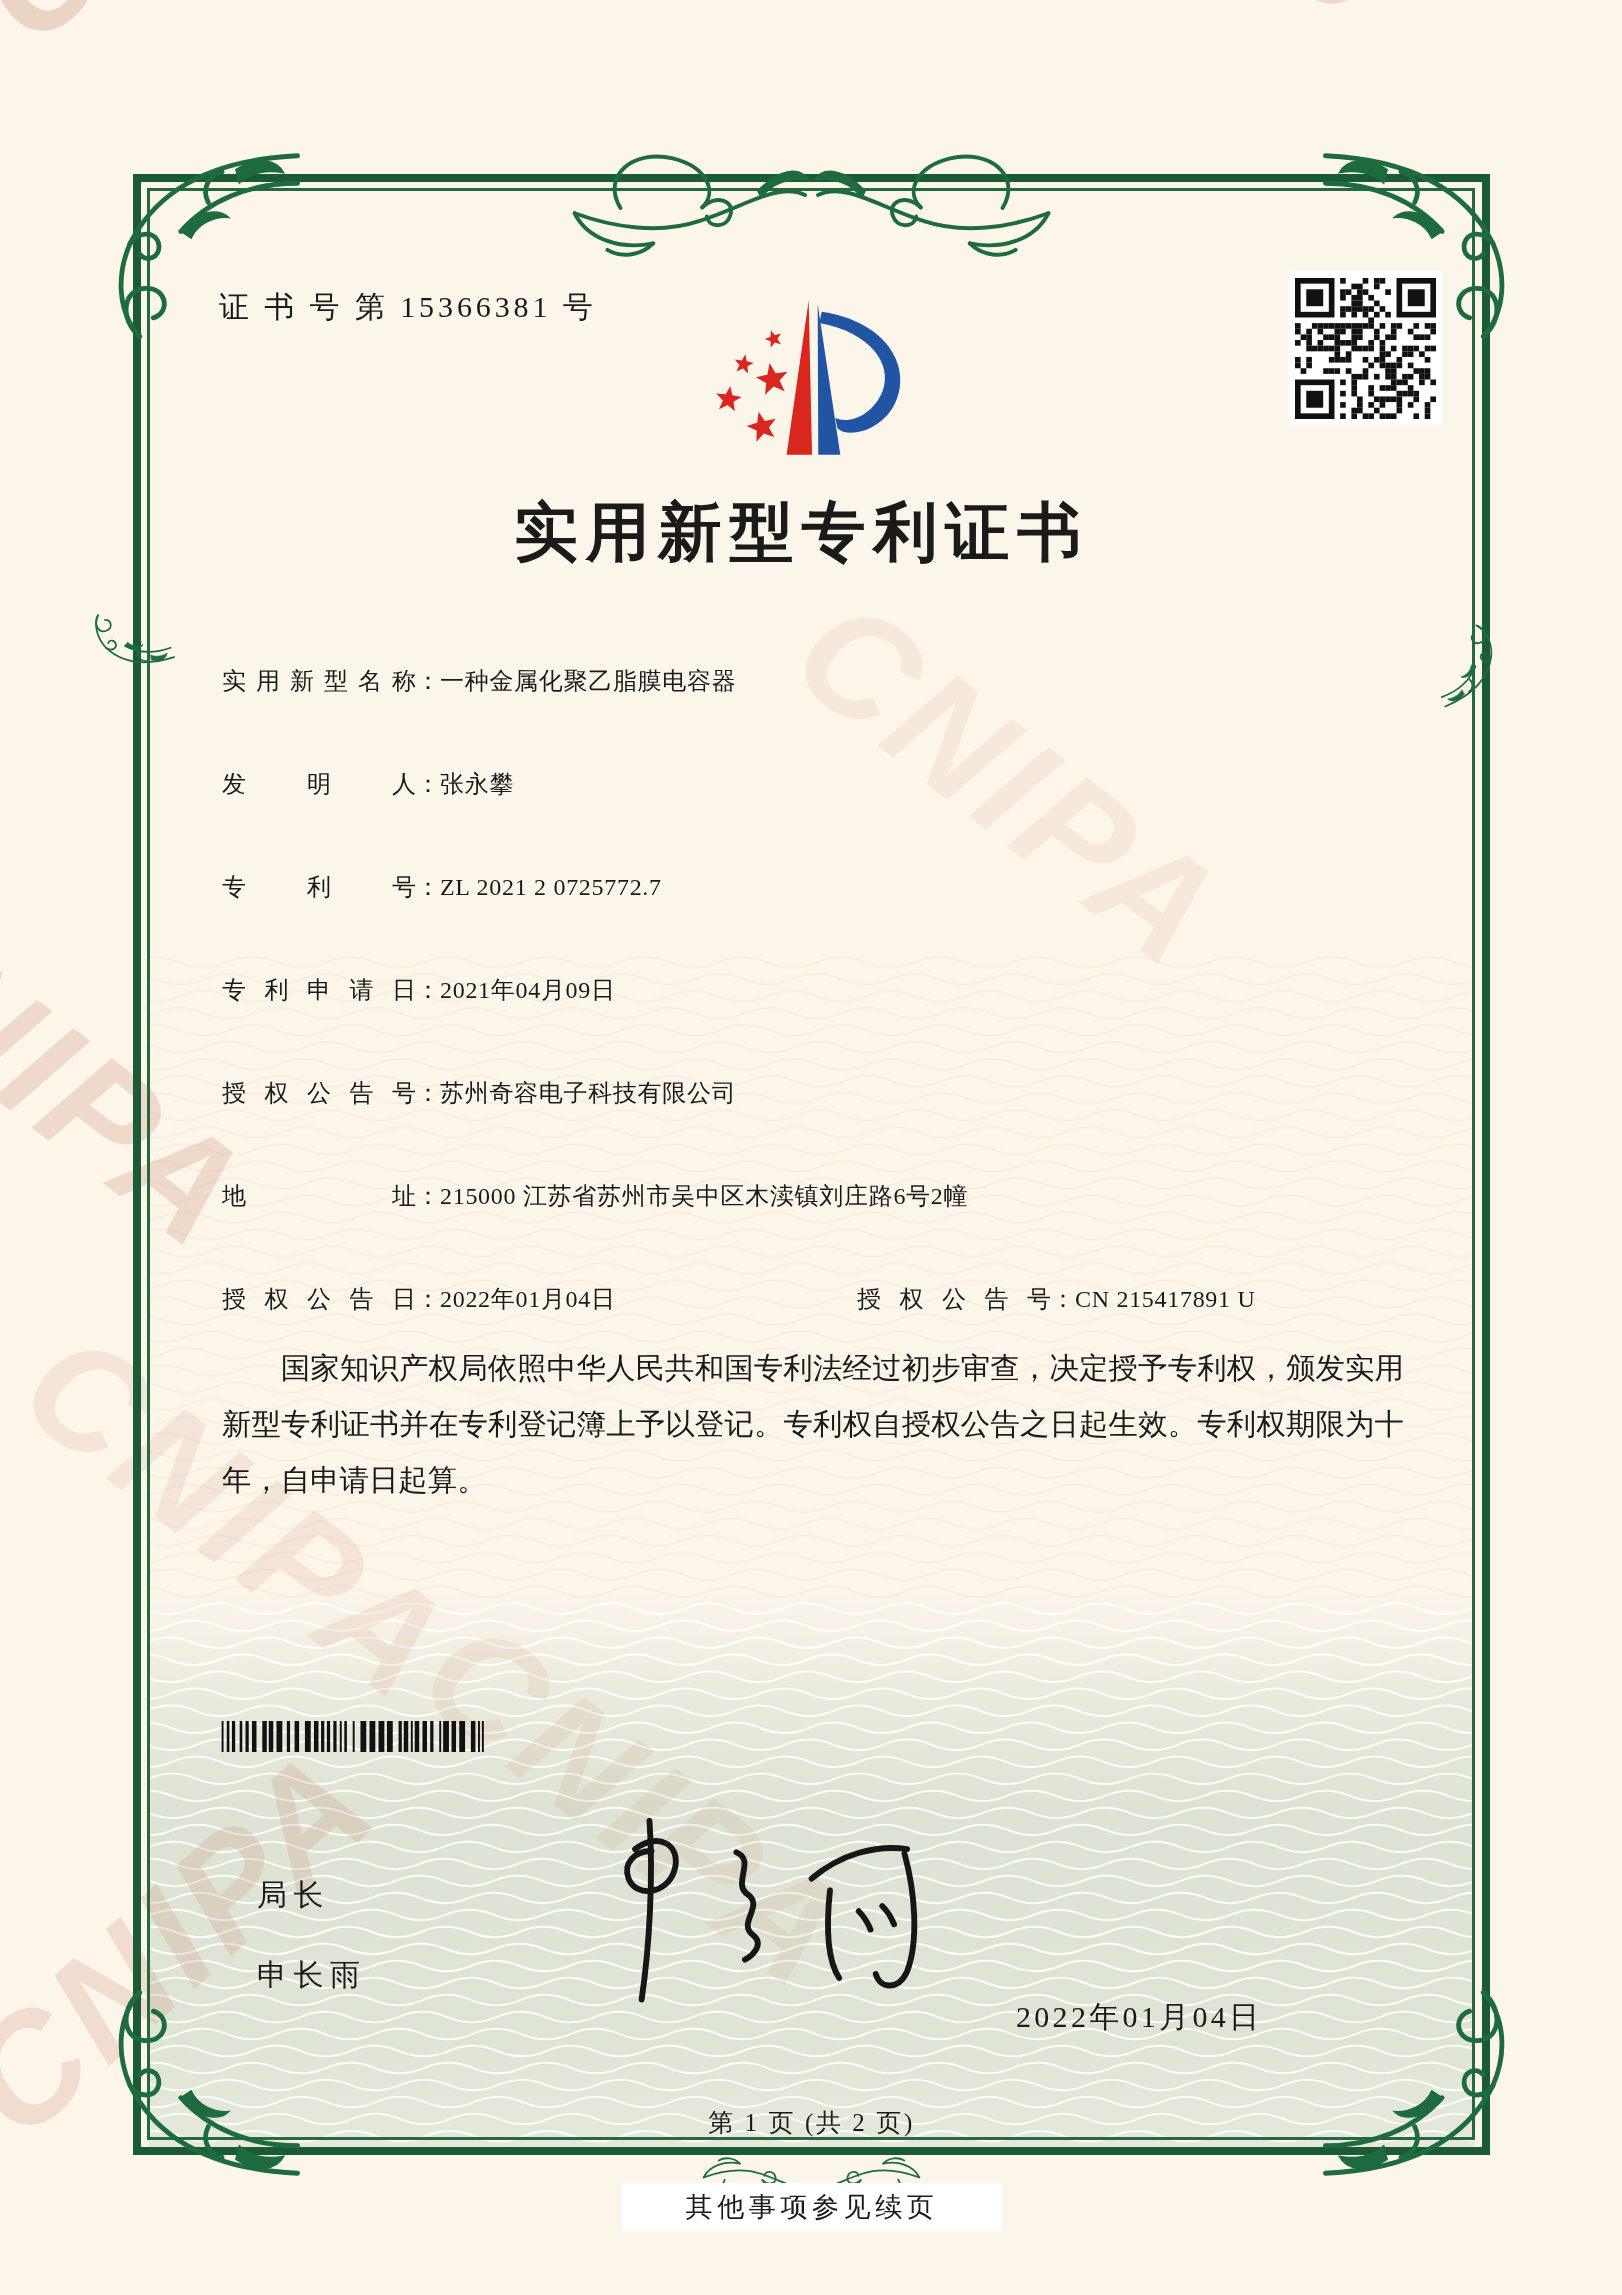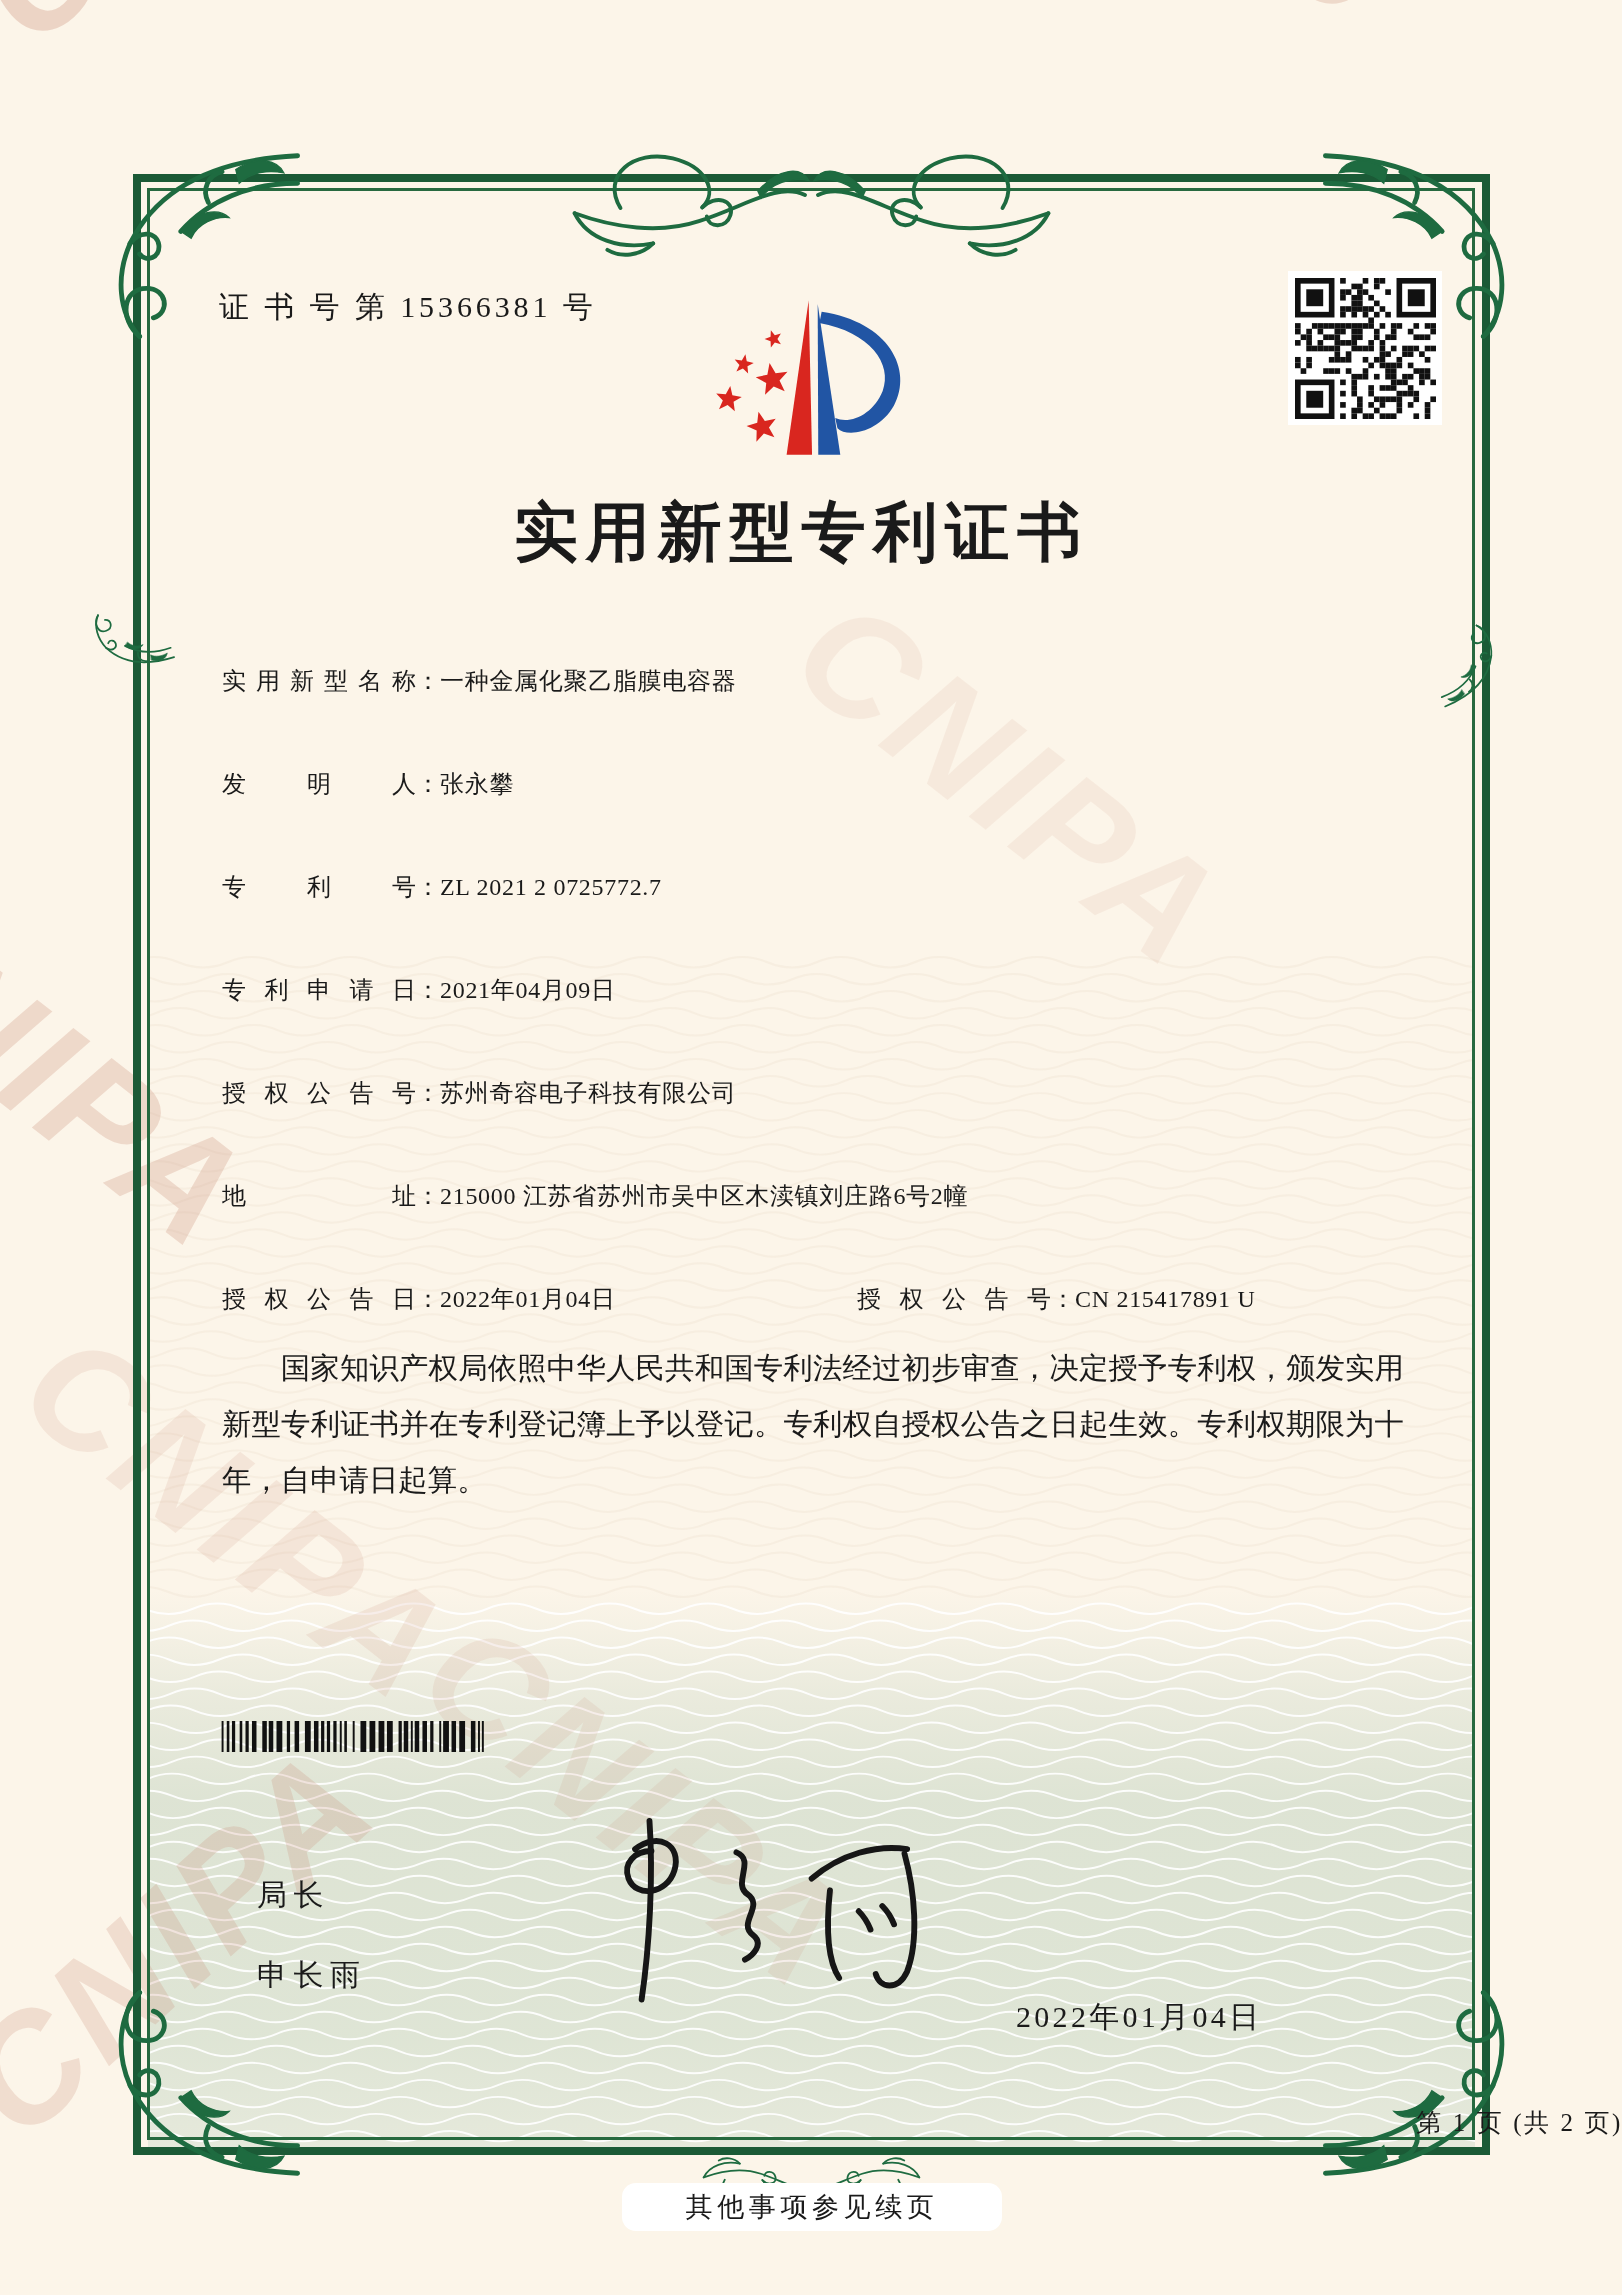--- a/index.html
+++ b/index.html
@@ -61,25 +61,25 @@
   #paragraphs{
     left:222px;top:1340px;width:1182px;
     font-size:29.4px;line-height:56px;text-align:justify;
   }
   #paragraphs p{margin:0 0 17px 0;text-indent:2em;}
   #barcode-svg{left:220px;top:1721px;}
   #signer-title{left:257px;top:1875px;font-size:30px;letter-spacing:6.5px;}
   #signer-name{left:257px;top:1955px;font-size:30px;letter-spacing:6.5px;}
   #signature-svg{left:537px;top:1813px;}
   #issue-date{left:1016px;top:1997px;font-size:30px;letter-spacing:3.3px;}
-  #page-info{left:0;top:2106px;width:1623px;text-align:right;font-size:25px;letter-spacing:2.6px;}
+  #page-info{left:0;top:2106px;width:1623px;text-align:center;font-size:25px;letter-spacing:2.6px;}
   #footer-strip{
     left:622px;top:2183px;width:380px;height:48px;background:#ffffff;
     display:flex;align-items:center;justify-content:center;
-    font-size:27px;letter-spacing:4.6px;z-index:5;border-radius:14px;
+    font-size:27px;letter-spacing:4.6px;z-index:5;
   }
   
   #logo-svg{left:703px;top:267px;}
   #qr-box{left:1288px;top:271px;width:154px;height:154px;background:#ffffff;}
   #qr-box svg{position:absolute;left:6.5px;top:6.5px;}
 </style>
 </head>
 <body>
 
 <div class="abs" id="green-tint"></div>

